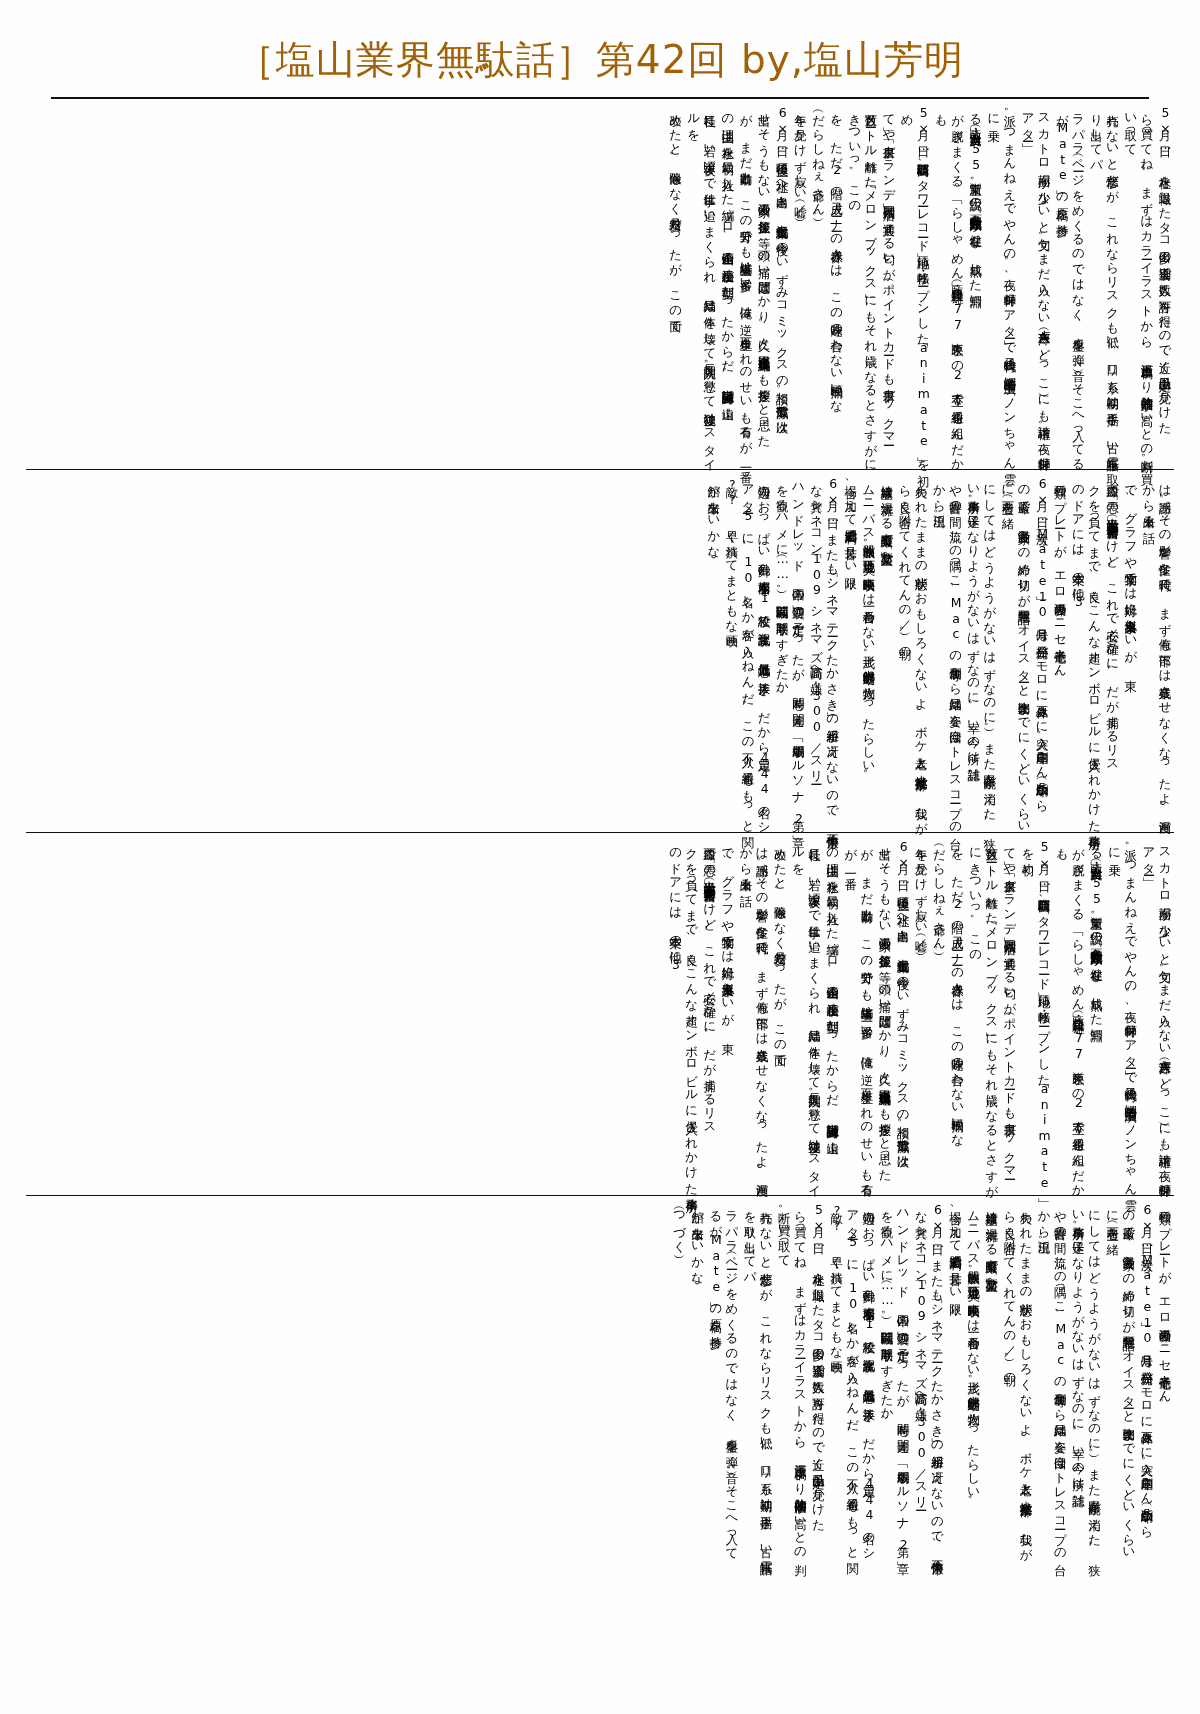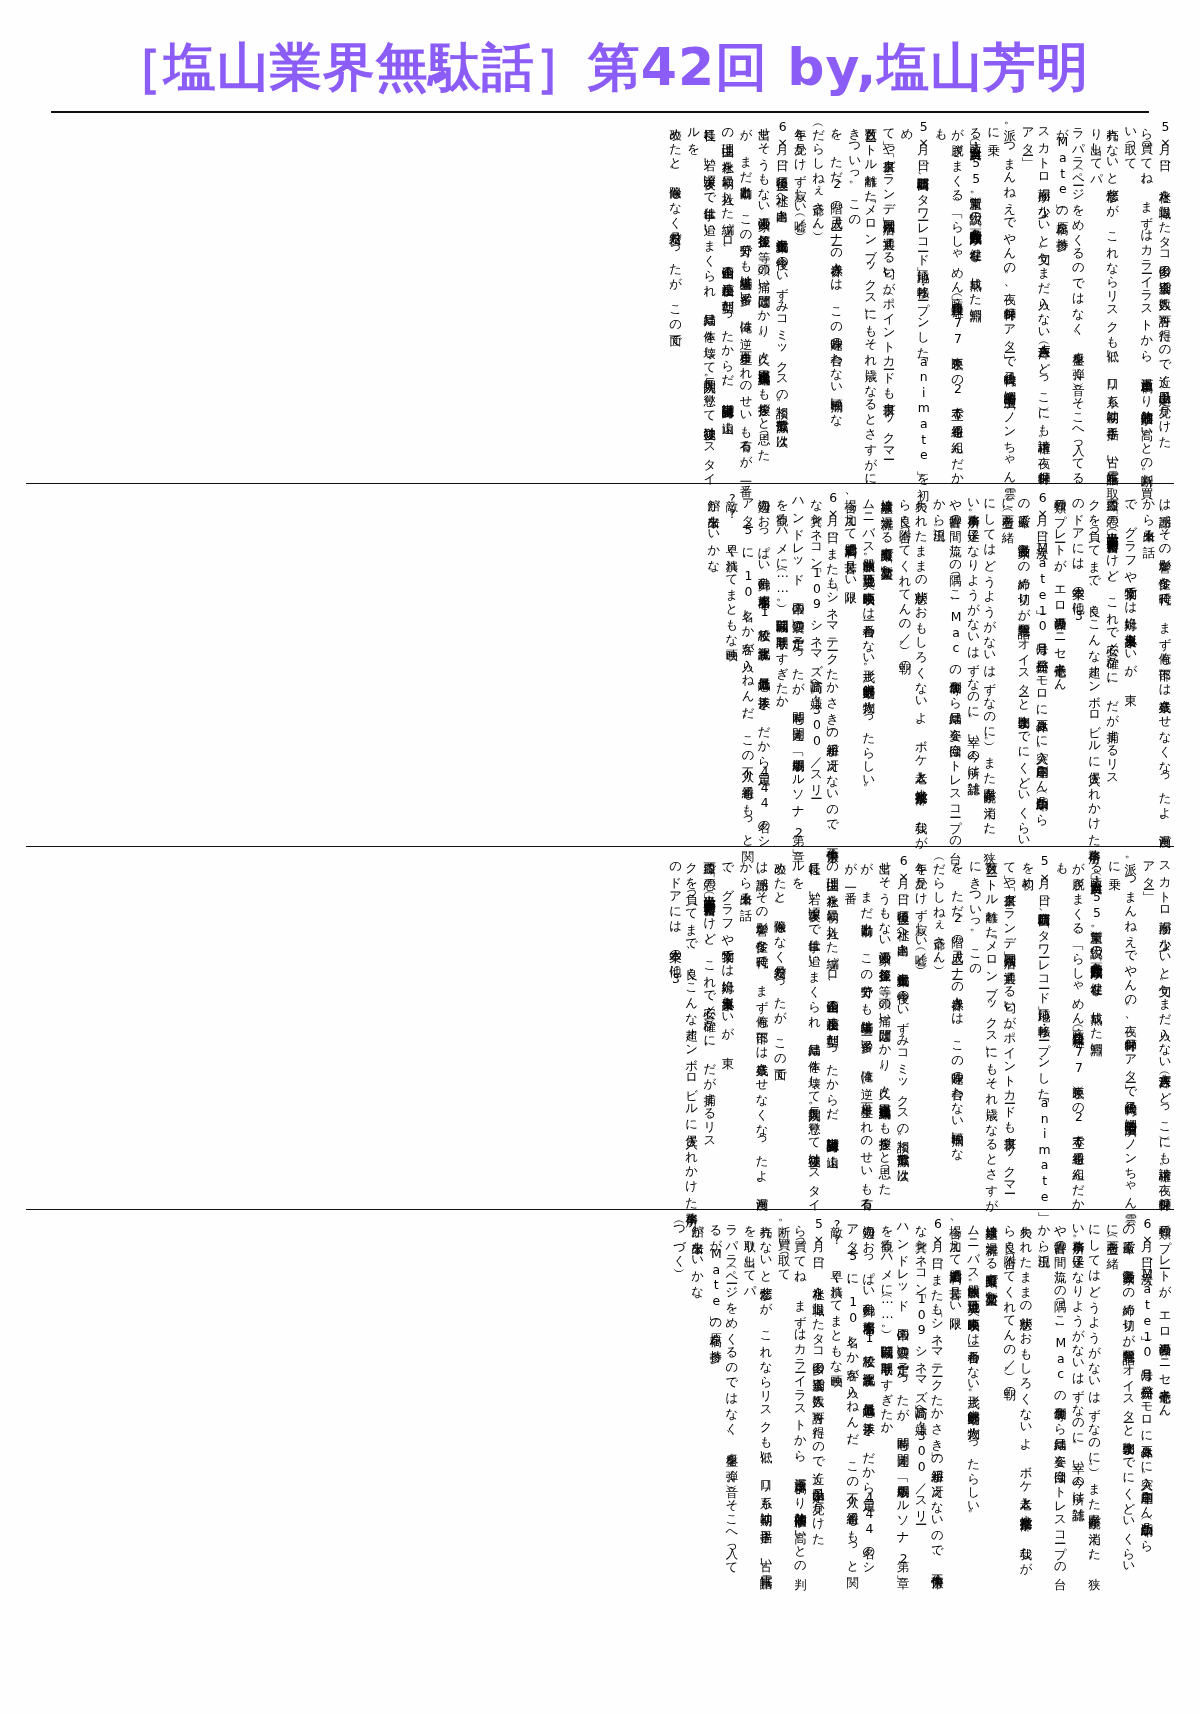--- a/index.html
+++ b/index.html
@@ -26,25 +26,25 @@
   
   .title-bar {
     width: 100%;
     text-align: center;
     margin: 22px 0 16px 0;
     white-space: nowrap;
   }
   .title-text {
     display: inline-block;
     font-family: "DejaVu Sans", sans-serif;
-    font-weight: bold;
-    font-size: 52px;
+    font-weight: normal;
+    font-size: 39px;
     letter-spacing: 1px;
     line-height: 1.05;
-    color: #8b5cf6;
+    color: #a16207;
   }
   .rule {
     width: 1098px;
     margin: 0 auto;
     border-top: 2px solid #111;
   }
   
   .block {
     display: flex;
     flex-direction: row-reverse;   

